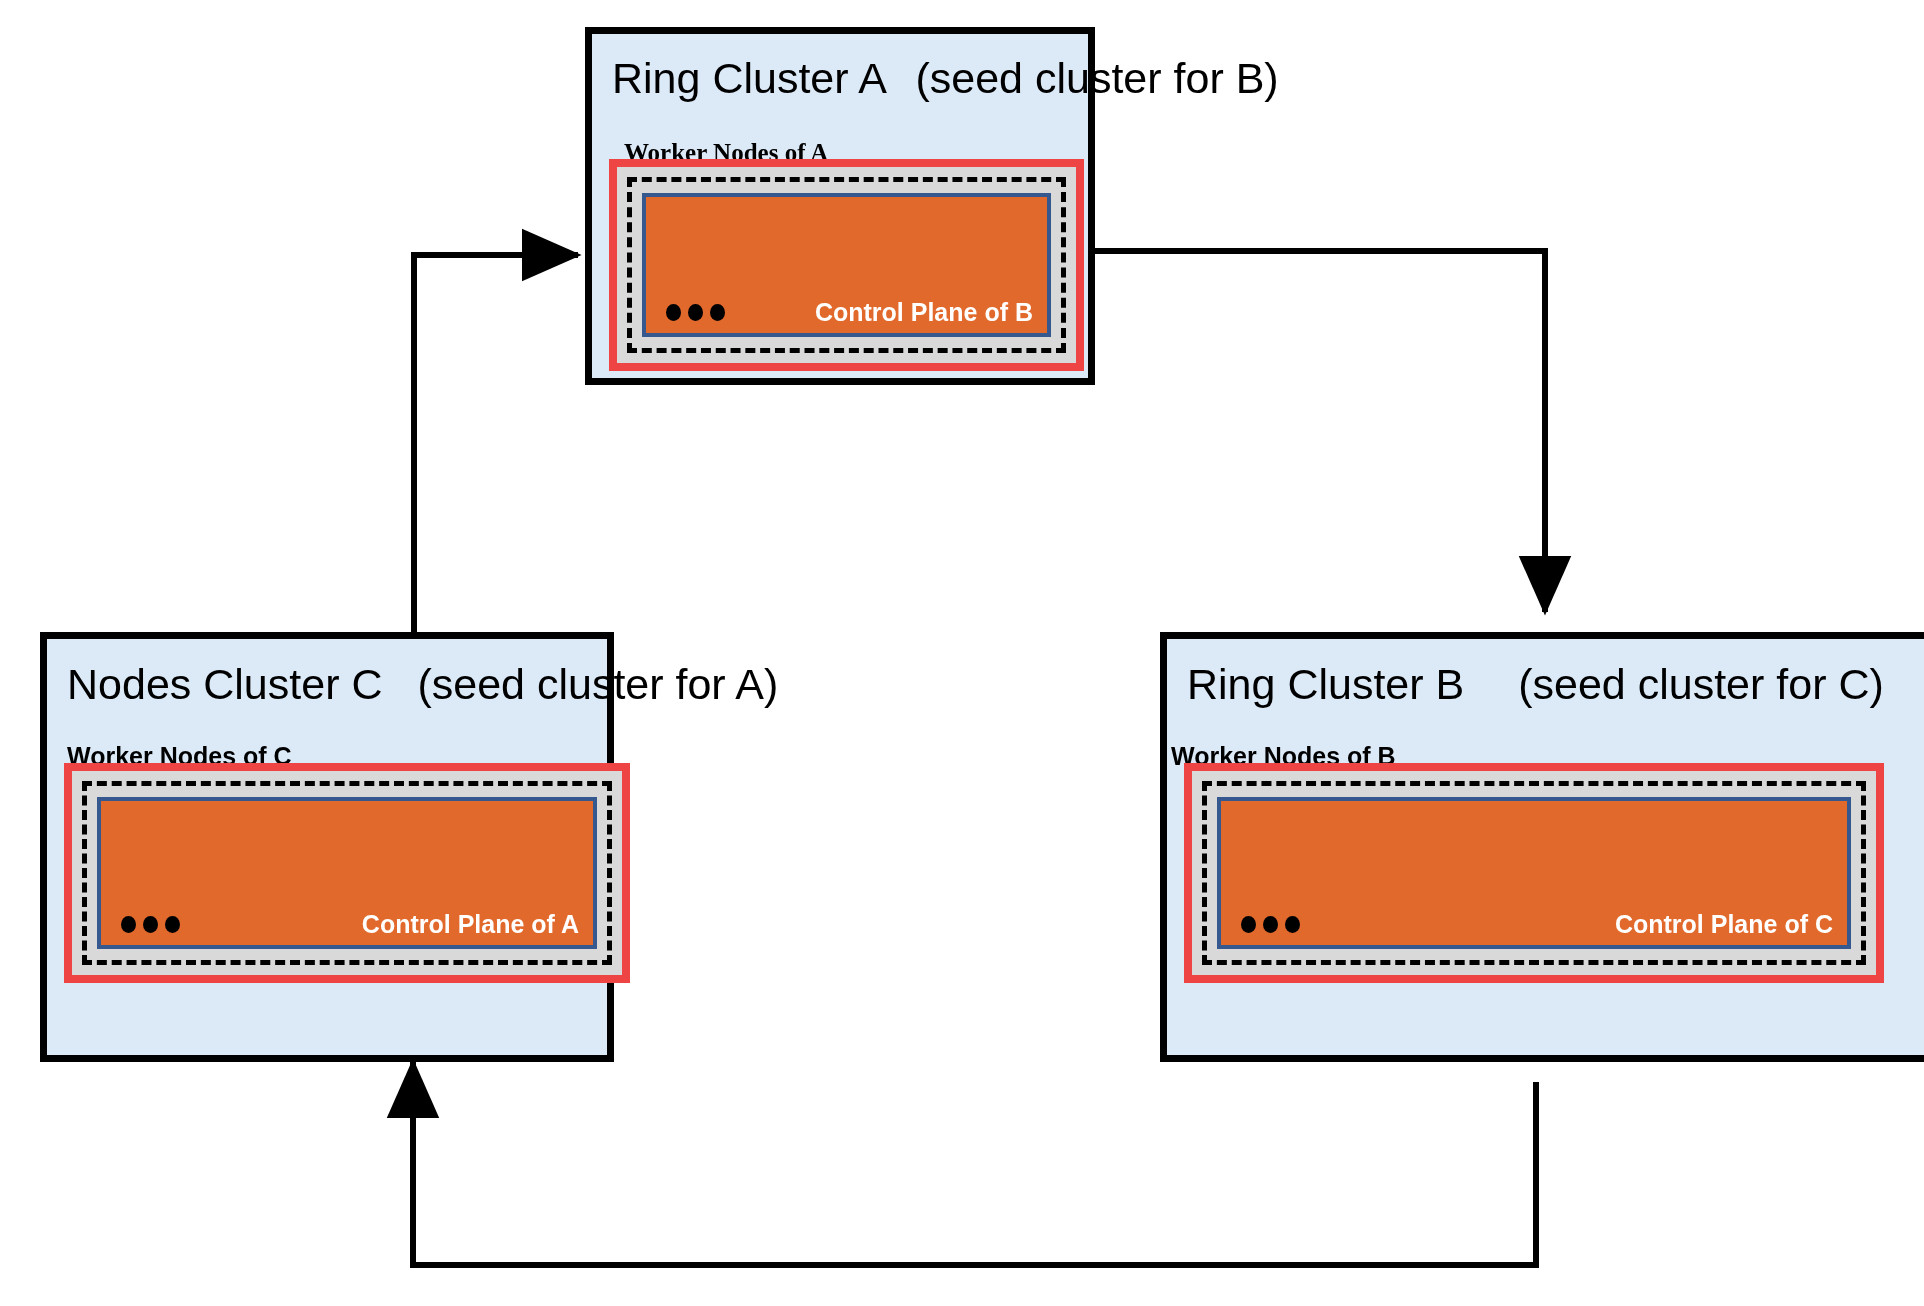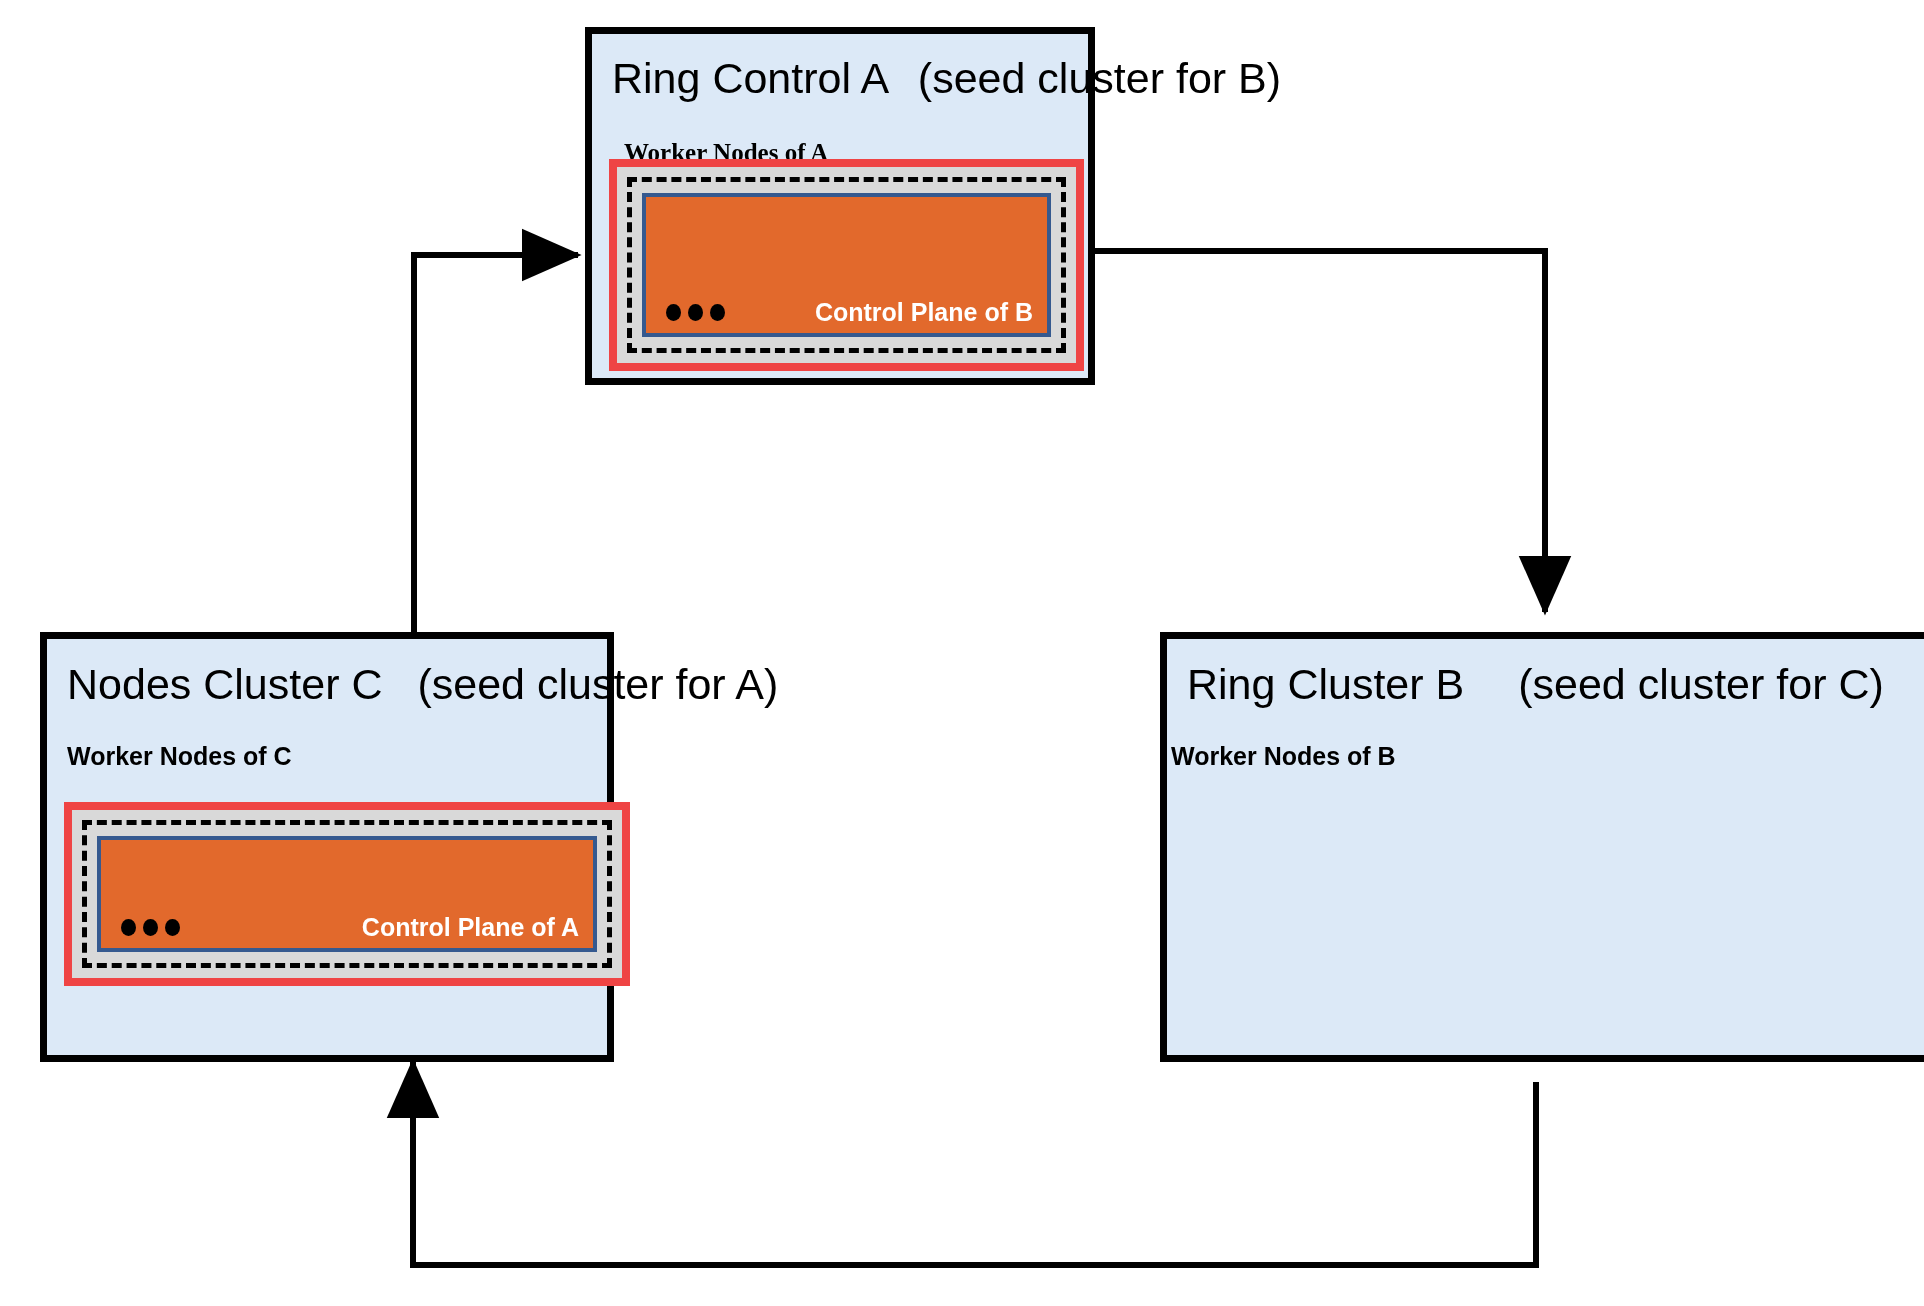--- a/index.html
+++ b/index.html
@@ -119,21 +119,21 @@
 
     <path d="M 1092 251 L 1545 251 L 1545 612" fill="none" stroke="#000000" stroke-width="6" marker-end="url(#arrowhead)"></path>
 
     <path d="M 1536 1082 L 1536 1265 L 413 1265 L 413 1062" fill="none" stroke="#000000" stroke-width="6" marker-end="url(#arrowhead)"></path>
 
     <path d="M 414 632 L 414 255 L 578 255" fill="none" stroke="#000000" stroke-width="6" marker-end="url(#arrowhead)"></path>
   </svg>
 
   <div class="cluster" style="left:585px; top:27px; width:510px; height:358px;">
     <div class="cluster-title" style="left:20px; top:23px;">
-      <span>Ring Control A</span>
+      <span>Ring Cluster A</span>
       <span class="seed" style="margin-left:19px;">(seed cluster for B)</span>
     </div>
     <div class="worker-label" style="left:32px; top:106px;font-family:Liberation Serif, serif;">Worker Nodes of A</div>
 
     <div class="worker-box" style="left:17px; top:125px; width:475px; height:212px;">
       <div class="dashed-box" style="left:10px; top:10px; right:10px; bottom:10px;">
         <div class="control-plane" style="left:10px; top:11px; right:10px; bottom:11px;">
           <div class="cp-dots">
             <i></i>
             <i></i>
@@ -145,36 +145,48 @@
     </div>
   </div>
 
   <div class="cluster" style="left:40px; top:632px; width:574px; height:430px;">
     <div class="cluster-title" style="left:20px; top:24px;">
       <span>Nodes Cluster C</span>
       <span class="seed" style="margin-left:23px;text-align:center;">(seed cluster for A)</span>
     </div>
     <div class="worker-label" style="left:20px; top:105px;text-align:center;">Worker Nodes of C</div>
 
-    <div class="worker-box" style="left:17px; top:124px; width:566px; height:184px;margin-top:39px;">
+    <div class="worker-box" style="left:17px; top:124px; width:566px; height:220px;">
       <div class="dashed-box" style="left:10px; top:10px; right:10px; bottom:10px;">
         <div class="control-plane" style="left:10px; top:11px; right:10px; bottom:11px;">
           <div class="cp-dots">
             <i></i>
             <i></i>
             <i></i>
           </div>
           <div class="cp-label">Control Plane of A</div>
         </div>
       </div>
     </div>
   </div>
 
   <div class="cluster" style="left:1160px; top:632px; width:879px; height:430px;">
     <div class="cluster-title" style="left:20px; top:24px;">
       <span>Ring Cluster B</span>
       <span class="seed" style="margin-left:42px;">(seed cluster for C)</span>
     </div>
     <div class="worker-label" style="left:4px; top:105px;">Worker Nodes of B</div>
 
+    <div class="worker-box" style="left:17px; top:124px; width:700px; height:220px;">
+      <div class="dashed-box" style="left:10px; top:10px; right:10px; bottom:10px;">
+        <div class="control-plane" style="left:10px; top:11px; right:10px; bottom:11px;">
+          <div class="cp-dots">
+            <i></i>
+            <i></i>
+            <i></i>
+          </div>
+          <div class="cp-label">Control Plane of C</div>
+        </div>
+      </div>
+    </div>
   </div>
 
 </div>
 
 </body></html>

